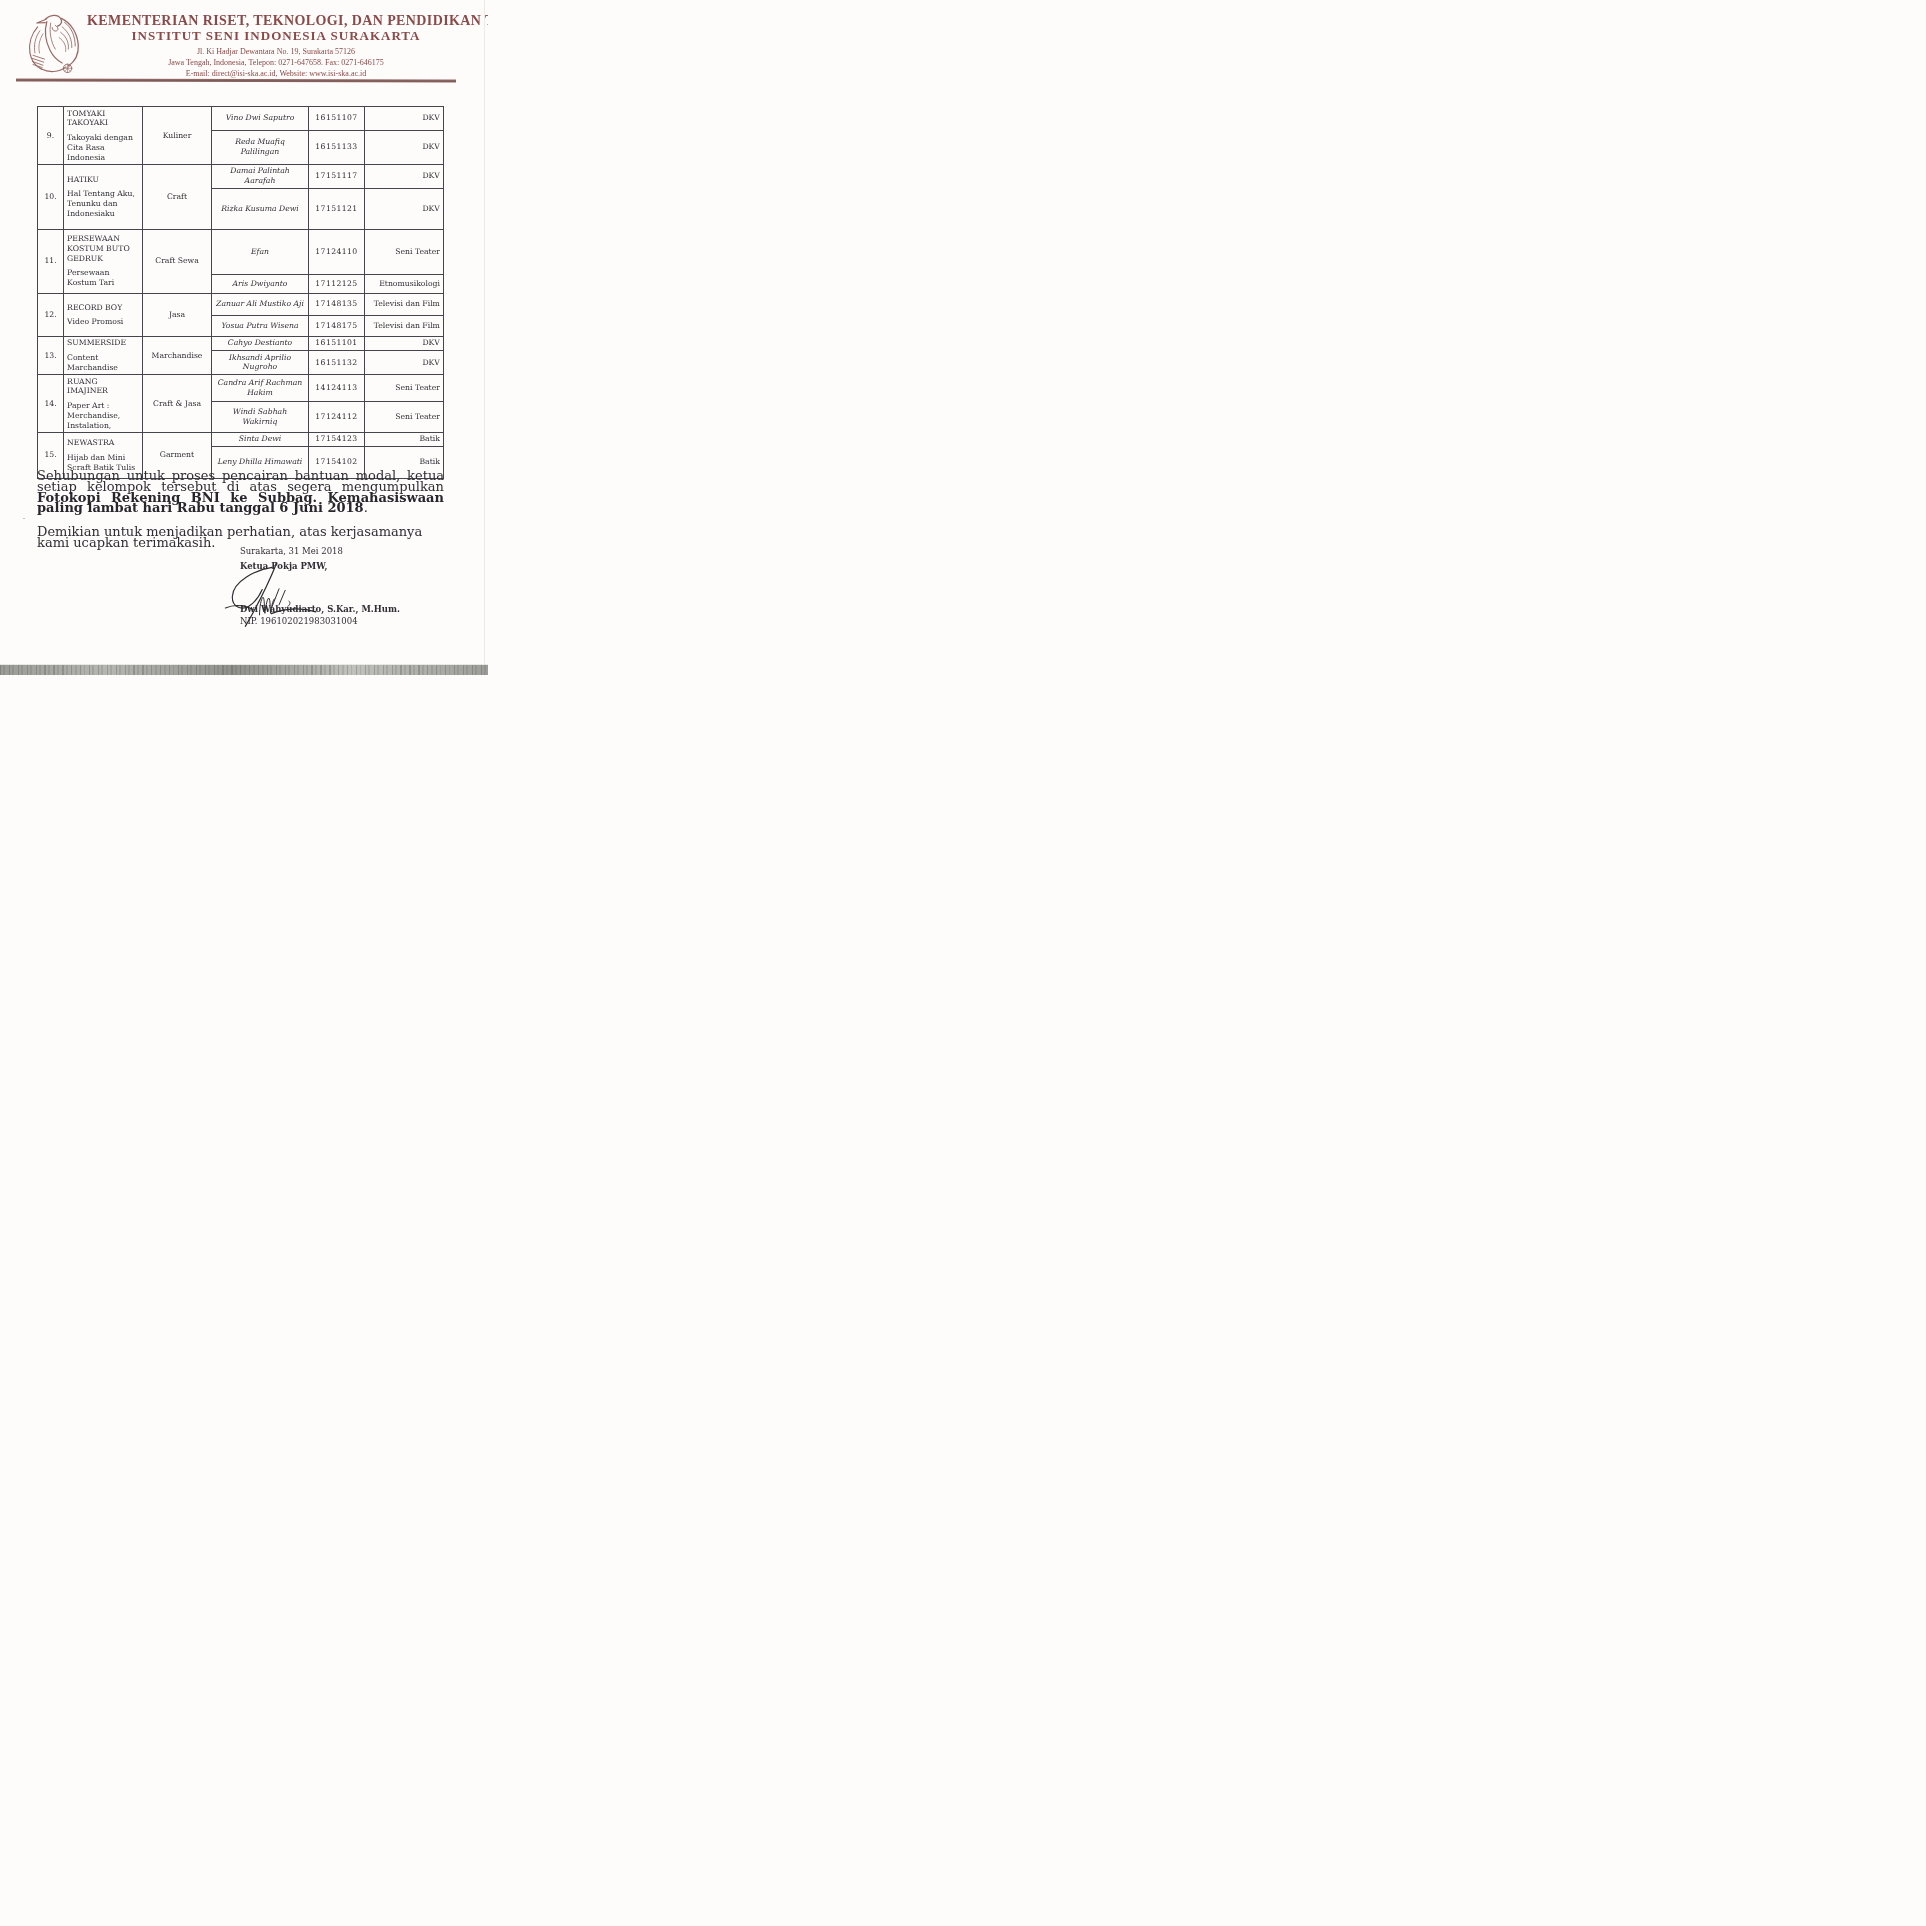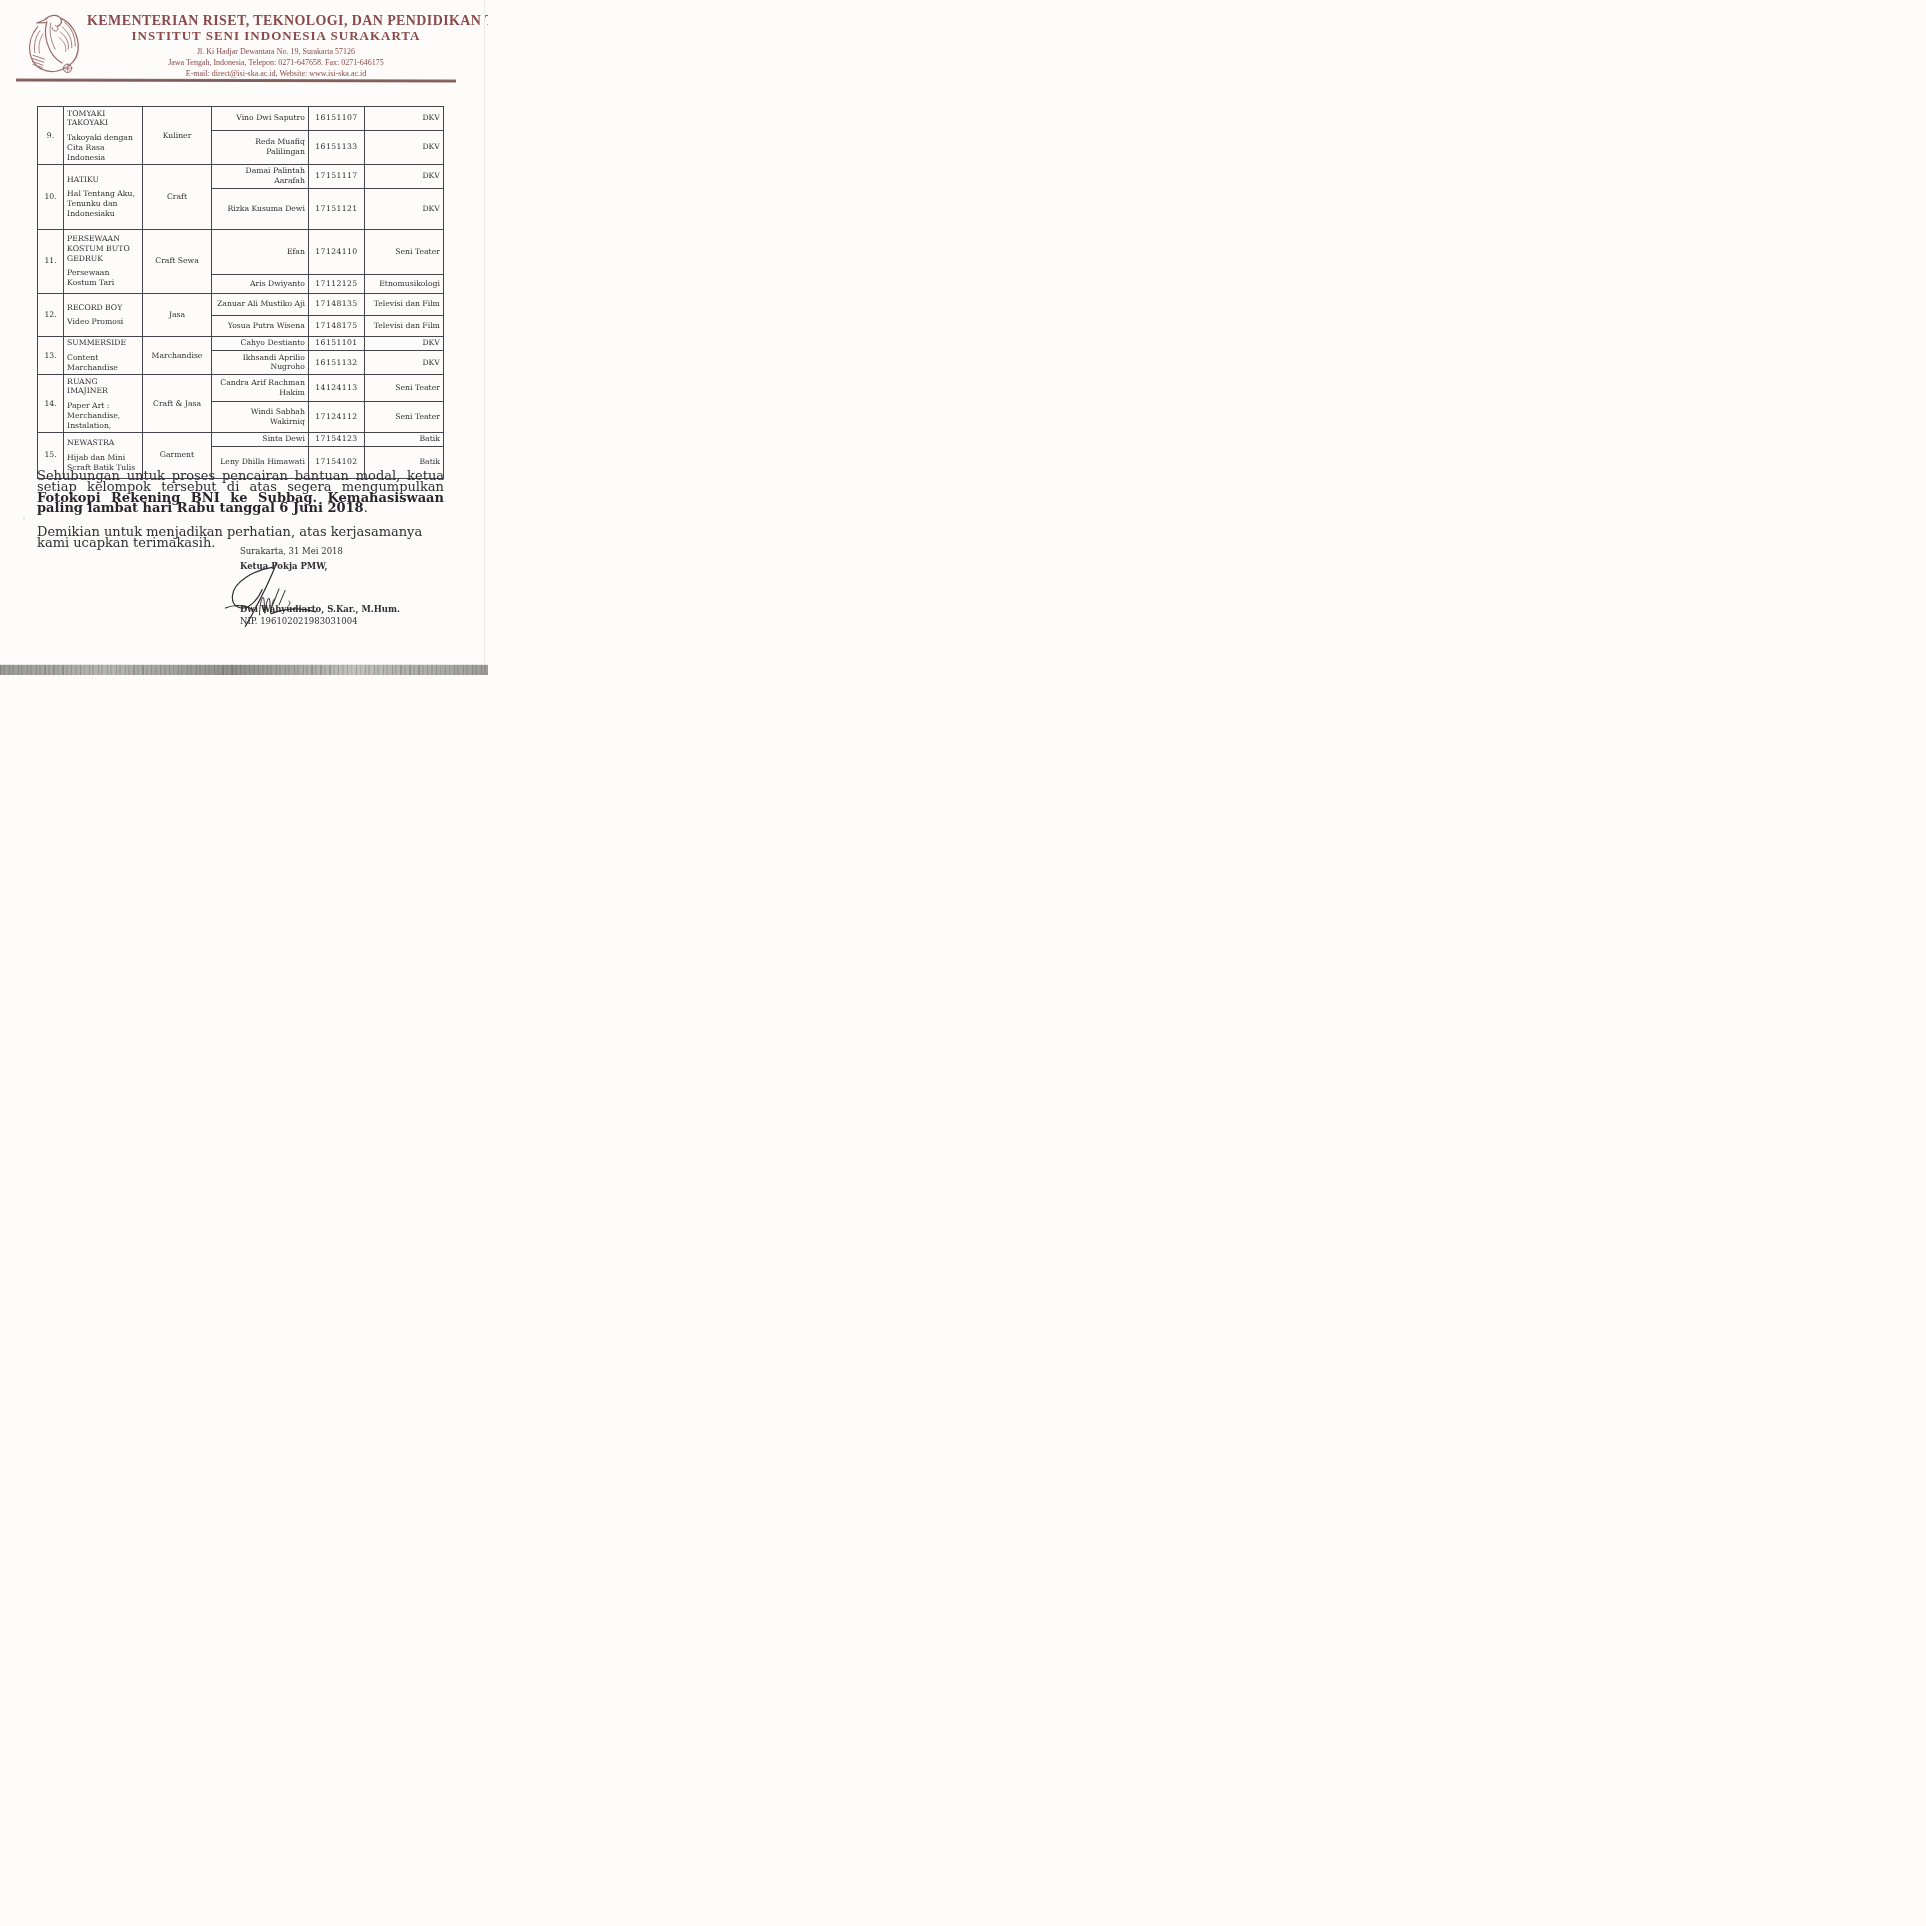--- a/index.html
+++ b/index.html
@@ -32,21 +32,21 @@
     position:absolute;left:37px;top:106px;width:406px;
     border-collapse:collapse;table-layout:fixed;
     font-size:7.7px;line-height:1.28;color:#303037;
   }
   table.groups{border:1.2px solid #3c3c42;}
   table.groups td{border:0.8px solid #45454c;padding:1.5px 3.1px;vertical-align:middle;overflow:hidden;}
   td.c-no{text-align:center;}
   td.c-name{vertical-align:top;padding:3.1px 3.9px 2.3px 4.6px;}
   td.c-name .brand{margin-bottom:4.6px;}
   td.c-cat{vertical-align:top;text-align:center;padding-top:5px;}
-  td.c-member{text-align:right;padding:1.5px 10px 1.5px 3.9px;}
+  td.c-member{text-align:center;padding:1.5px 10px 1.5px 3.9px;font-style:italic;}
   td.c-nim{text-align:center;letter-spacing:0.4px;}
   td.c-prodi{text-align:right;padding:1.5px 7.7px;}
   
   .closing{position:absolute;left:37px;top:471px;width:407px;
     font-size:13px;line-height:10.8px;text-align:justify;}
   .closing p{margin:0;}
   .closing p + p{margin-top:12.7px;text-align:left;}
   .closing b{font-weight:bold;color:#26262c;}
   
   .sigblock{position:absolute;left:240px;top:546px;width:185px;font-size:8.5px;line-height:10.8px;}

